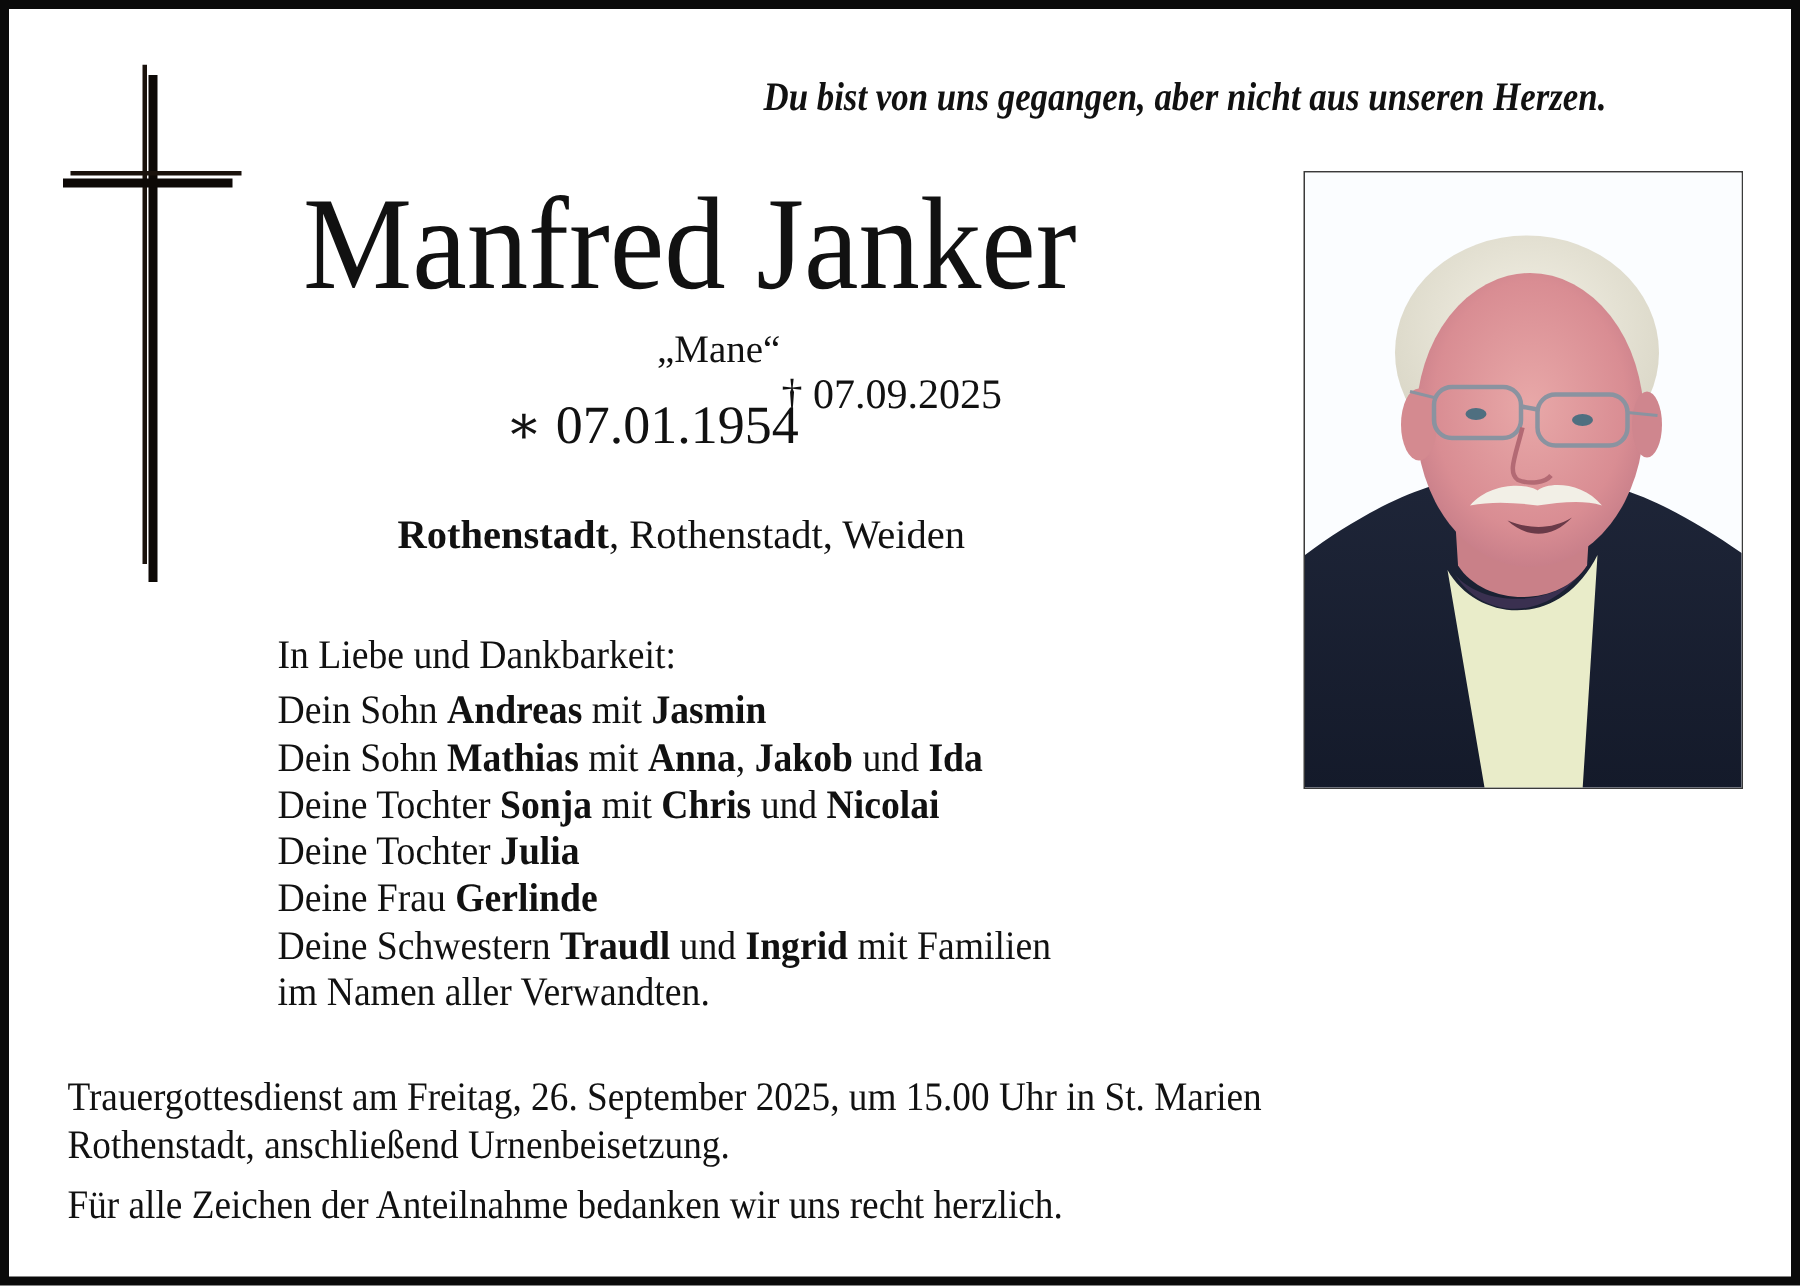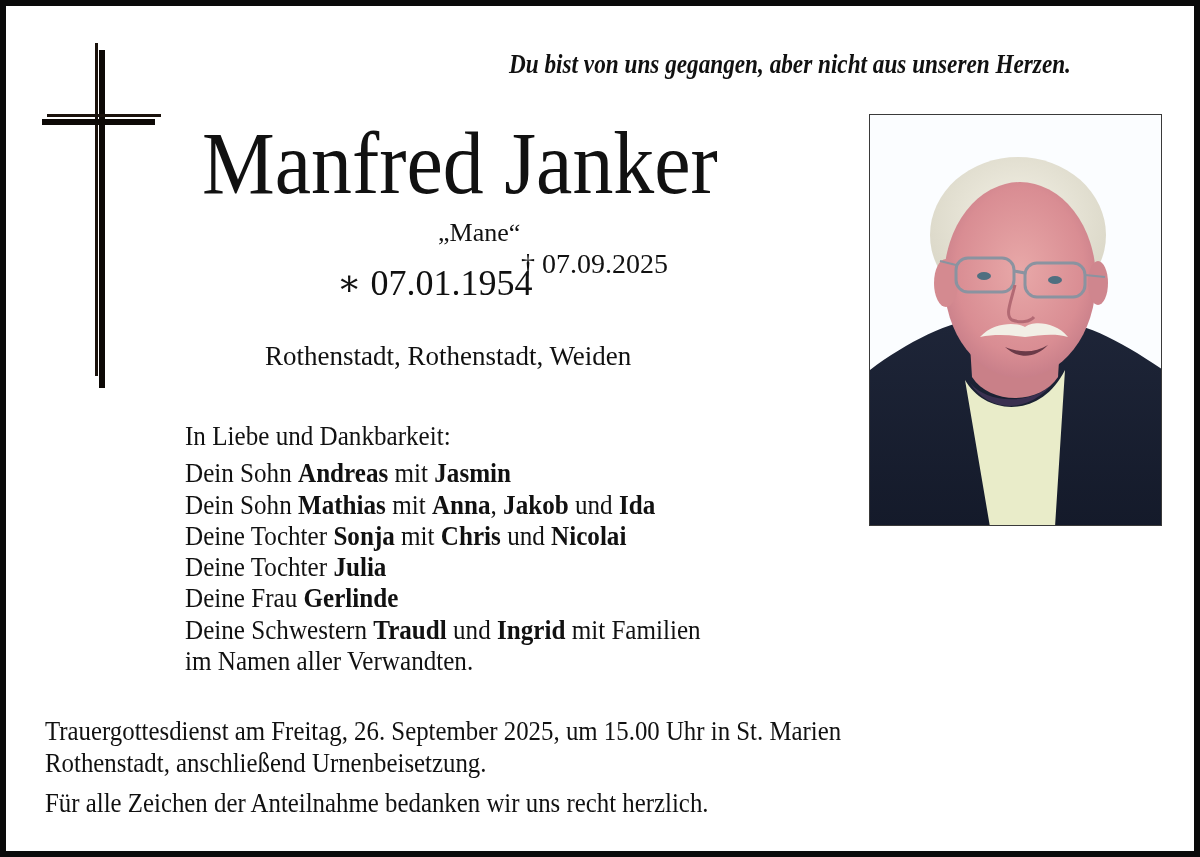--- a/index.html
+++ b/index.html
@@ -19,21 +19,21 @@
       transform: scaleX(0.86); transform-origin: left top;
     }
     .name {
       left: 202px; top: 120px; font-size: 88px; line-height: 1;
       transform: scaleX(0.93); transform-origin: left top;
     }
     .nickname { left: 438px; top: 218px; font-size: 26px; }
     .born { left: 291px; top: 262px; font-size: 36px; margin-left: 46px; }
     .died { left: 521px; top: 248px; font-size: 28px; }
     .places { left: 265px; top: 341px; font-size: 27px; }
-    .places b { font-weight: normal; }
+    .places b { font-weight: bold; }
 
     .mourners { left: 173px; top: 421px; font-size: 27px; line-height: 31.3px; margin-left: 12px; }
     .mourners .intro { margin-bottom: 6px; }
     .mourners b { font-weight: bold; }
     .mourners .line, .mourners .intro { transform: scaleX(0.93); transform-origin: left top; }
 
     .service { left: 45px; top: 715px; font-size: 27px; line-height: 32px;
       transform: scaleX(0.92); transform-origin: left top; }
     .thanks { left: 45px; top: 788px; font-size: 27px;
       transform: scaleX(0.92); transform-origin: left top; }

